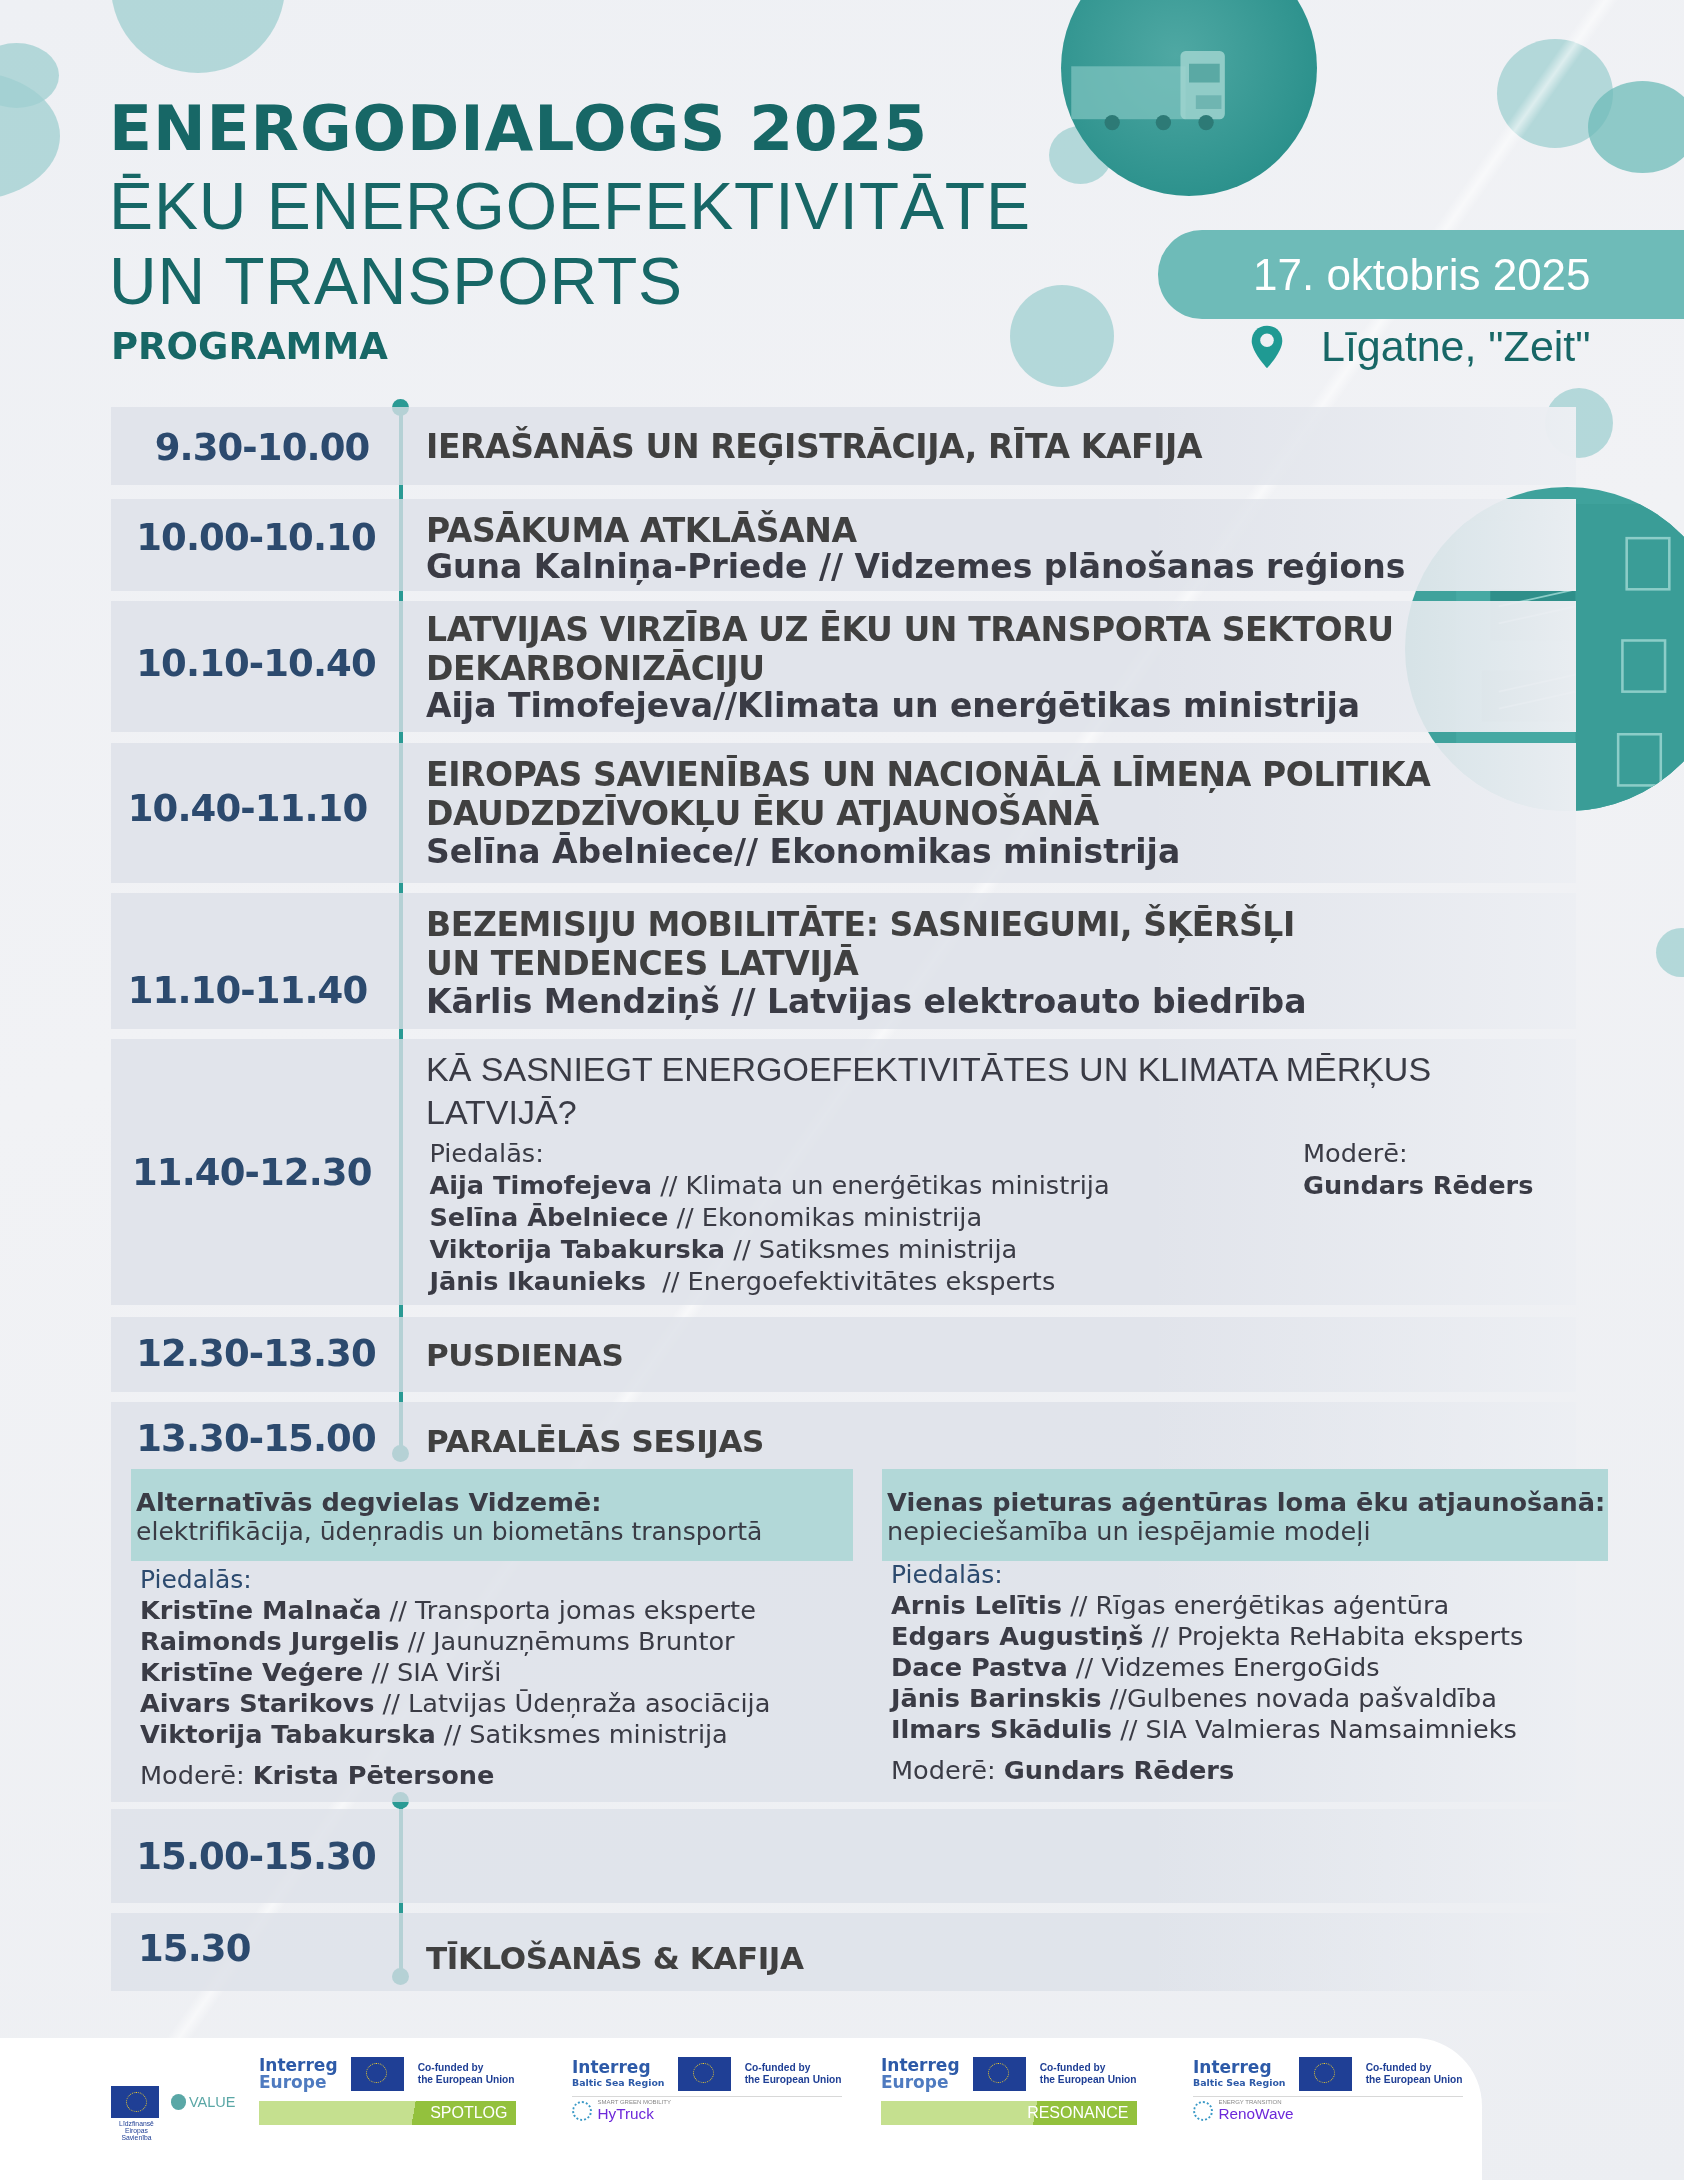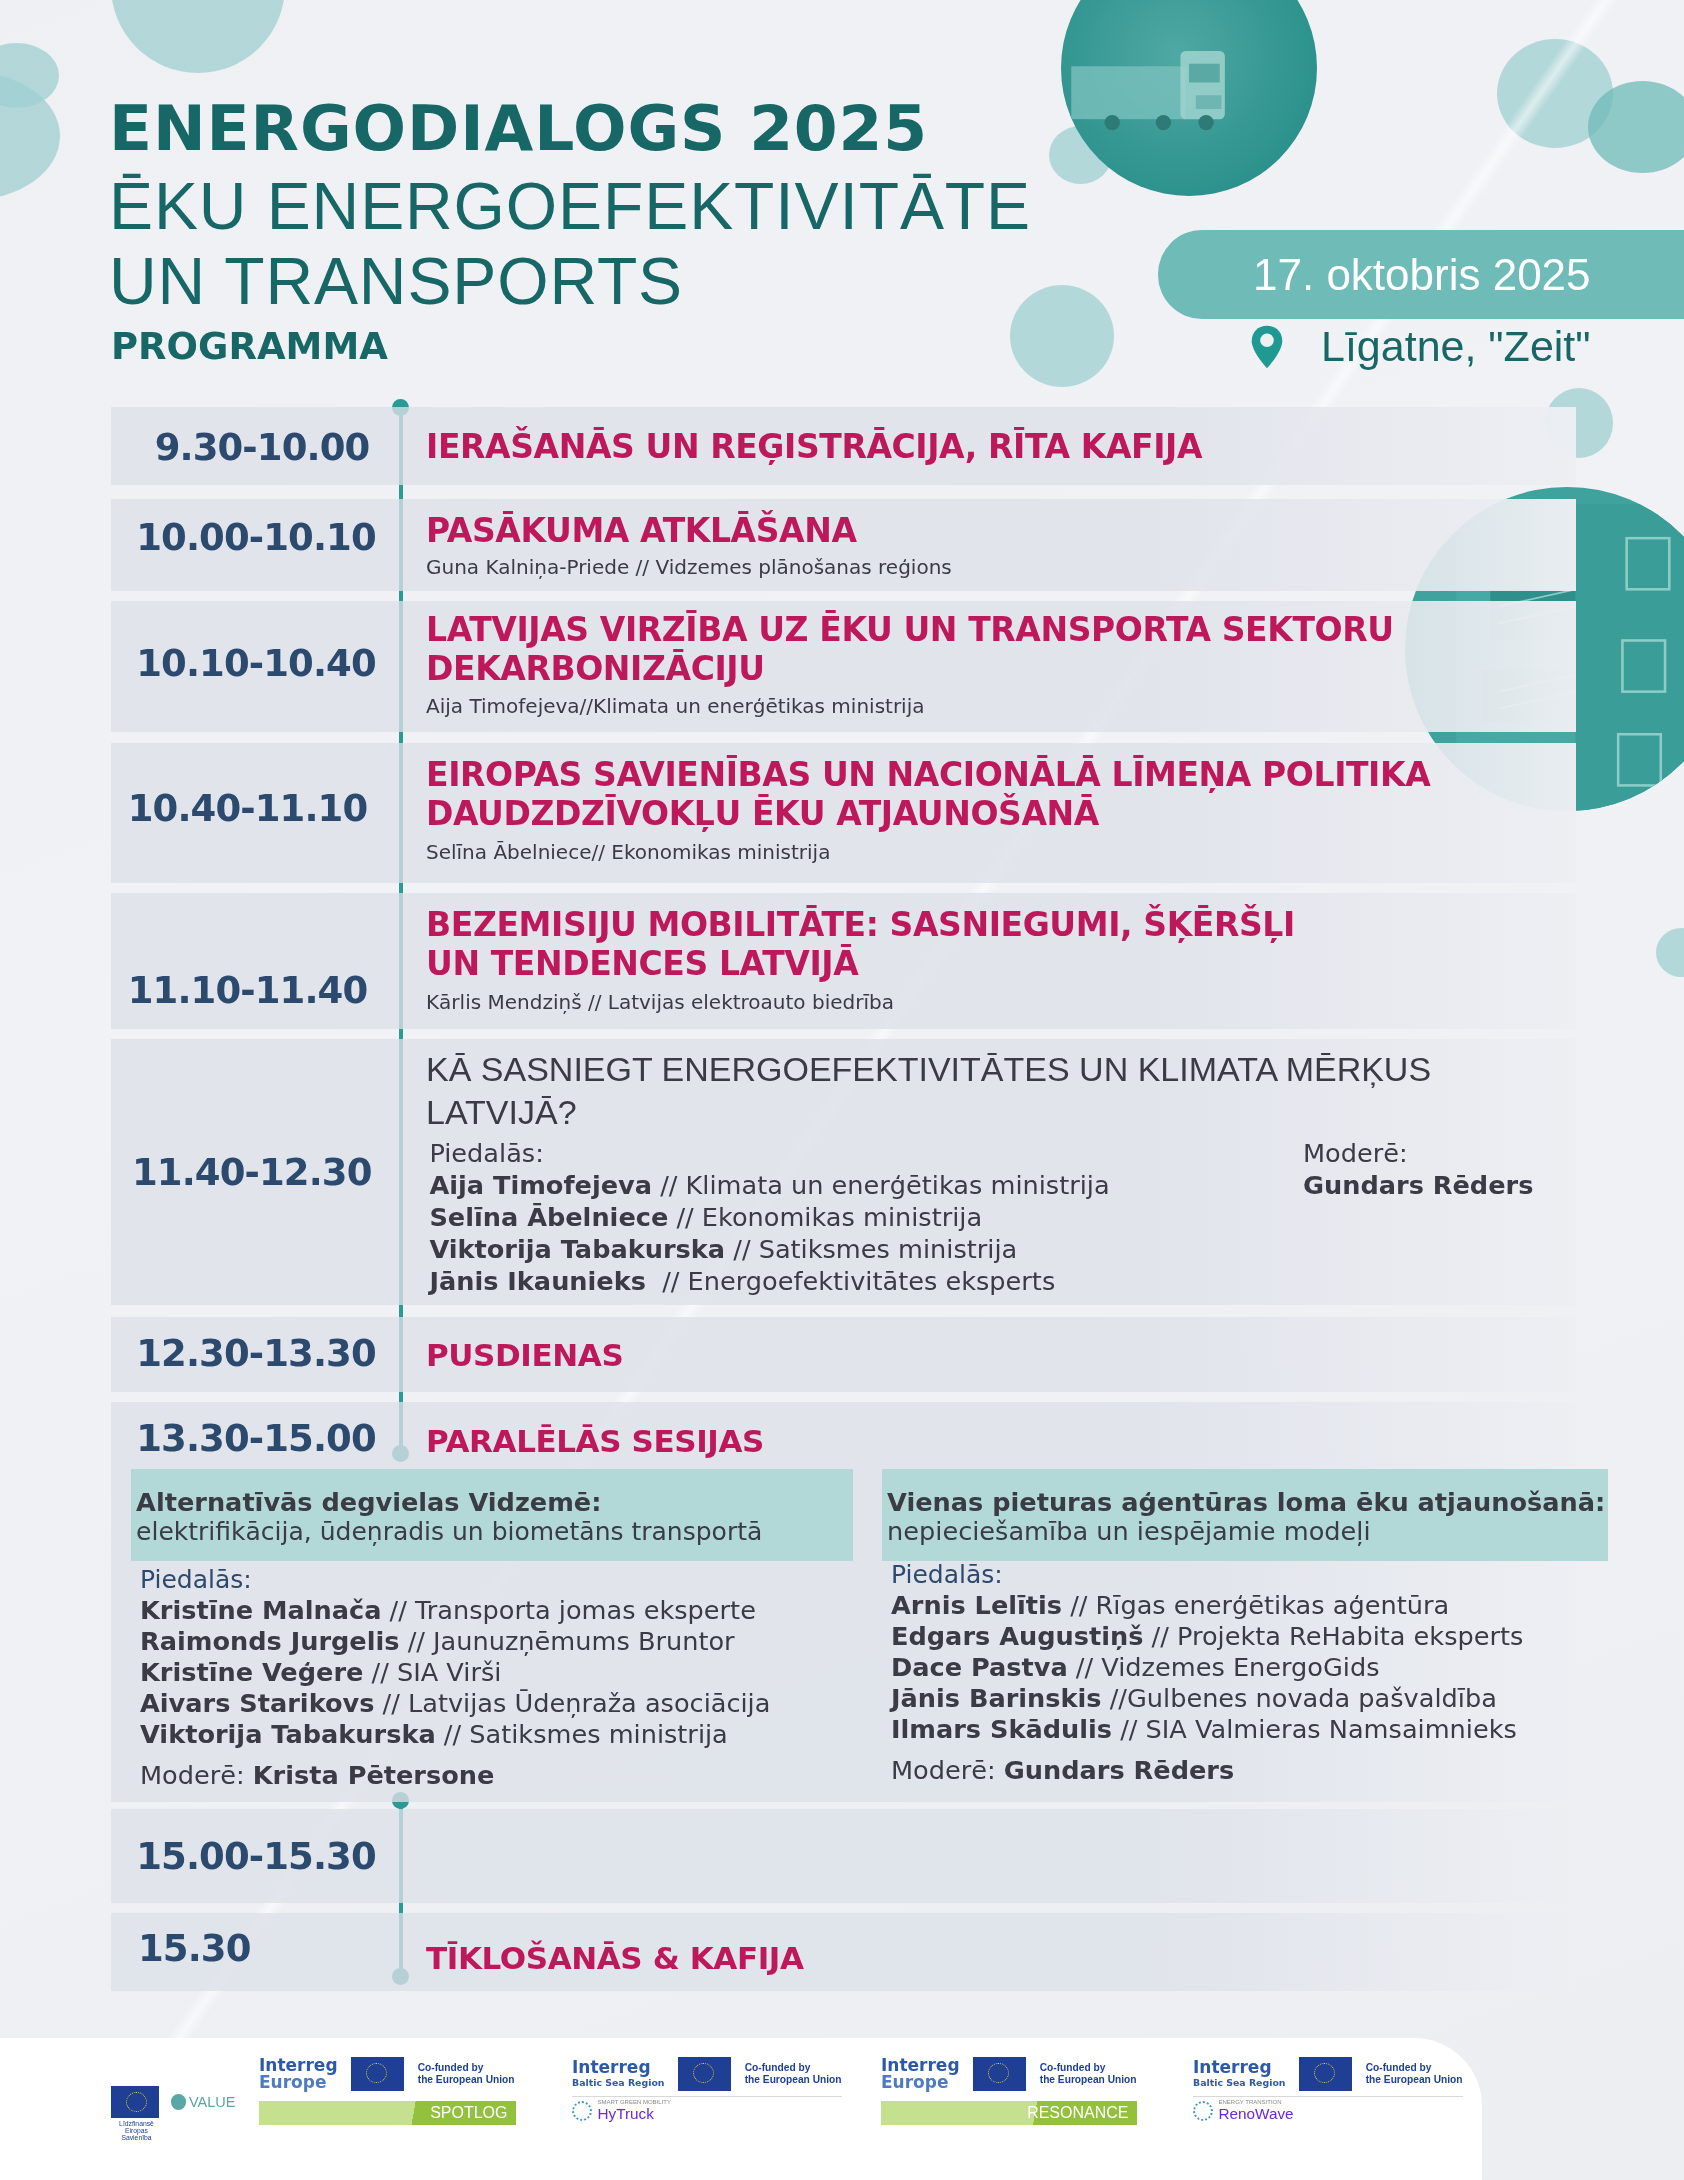--- a/index.html
+++ b/index.html
@@ -27,22 +27,22 @@
     display: flex; align-items: center; padding-left: 95px;
   }
   .loc { position: absolute; left: 1250px; top: 322px; display: flex; align-items: center; gap: 37px; }
   .loc-text { font-family: "Liberation Sans", sans-serif; font-size: 43px; color: #176766; }
 
   
   .row { position: absolute; left: 111px; width: 1465px; background: rgba(220,224,232,.78); }
   .row .fade { position:absolute; right:0; top:0; bottom:0; width:426px; background: linear-gradient(90deg, rgba(238,240,244,0) 0%, rgba(238,240,244,.9) 100%); }
   .time { position: absolute; left: 0; width: 290px; font-family: "DejaVu Sans", sans-serif; font-weight: bold; font-size: 37px; color: #2c4a6e; text-align: center; letter-spacing: -0.9px; }
   .content { position: absolute; left: 315px; right: 0; }
-  .h { font-family: "DejaVu Sans", sans-serif; font-weight: bold; font-size: 33px; color: #be185d; line-height: 39px; letter-spacing: -0.4px; }
-  .sub { font-family: "DejaVu Sans", sans-serif; font-size: 20px; color: #3a3b45; line-height: 34px; }
+  .h { font-family: "DejaVu Sans", sans-serif; font-weight: bold; font-size: 33px; color: #404040; line-height: 39px; letter-spacing: -0.4px; }
+  .sub { font-family: "DejaVu Sans", sans-serif; font-size: 33px; color: #3a3b45; line-height: 34px; font-weight: bold; }
   .q { font-family: "Liberation Sans", sans-serif; font-size: 34px; color: #3a3b45; line-height: 43px; }
   .small { font-family: "DejaVu Sans", sans-serif; font-size: 25.6px; color: #3a3b45; line-height: 32px; }
   .small b { font-weight: bold; }
   .vline { position: absolute; left: 399px; width: 4.3px; background: #2a9a94; }
   .dot { position: absolute; left: 392px; width: 17px; height: 17px; border-radius: 50%; background: #2a9a94; }
 
   .sess-head { position: absolute; height: 92px; background: #b2d8d8; padding: 19px 5.1px 0 5.1px; }
   .sess-title { font-family: "DejaVu Sans", sans-serif; font-weight: bold; font-size: 25.6px; color: #3a3b45; line-height: 29px; white-space: nowrap; }
   .sess-sub { font-family: "DejaVu Sans", sans-serif; font-size: 25.6px; color: #3a3b45; line-height: 29px; white-space: nowrap; }
   .sess-body { position: absolute; }

